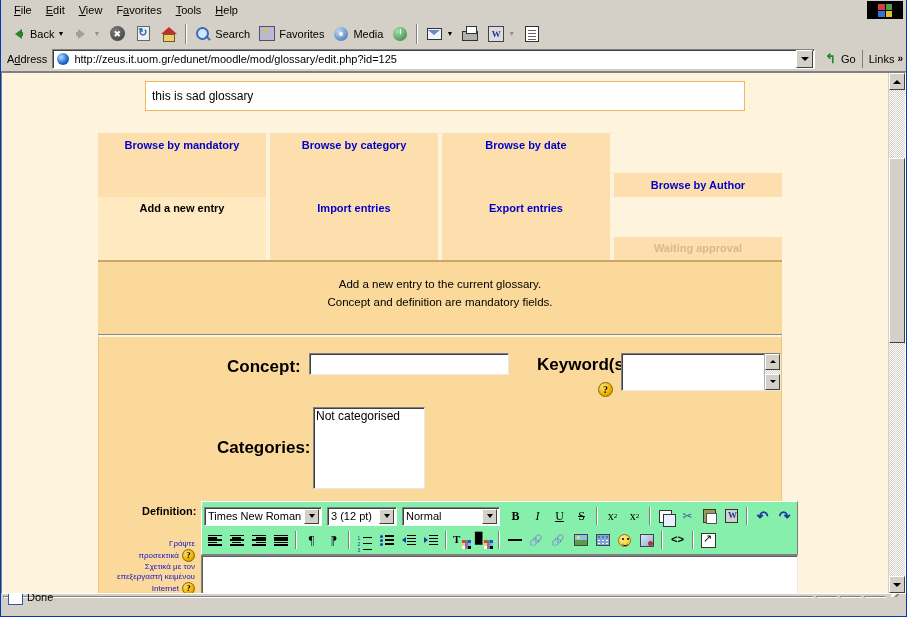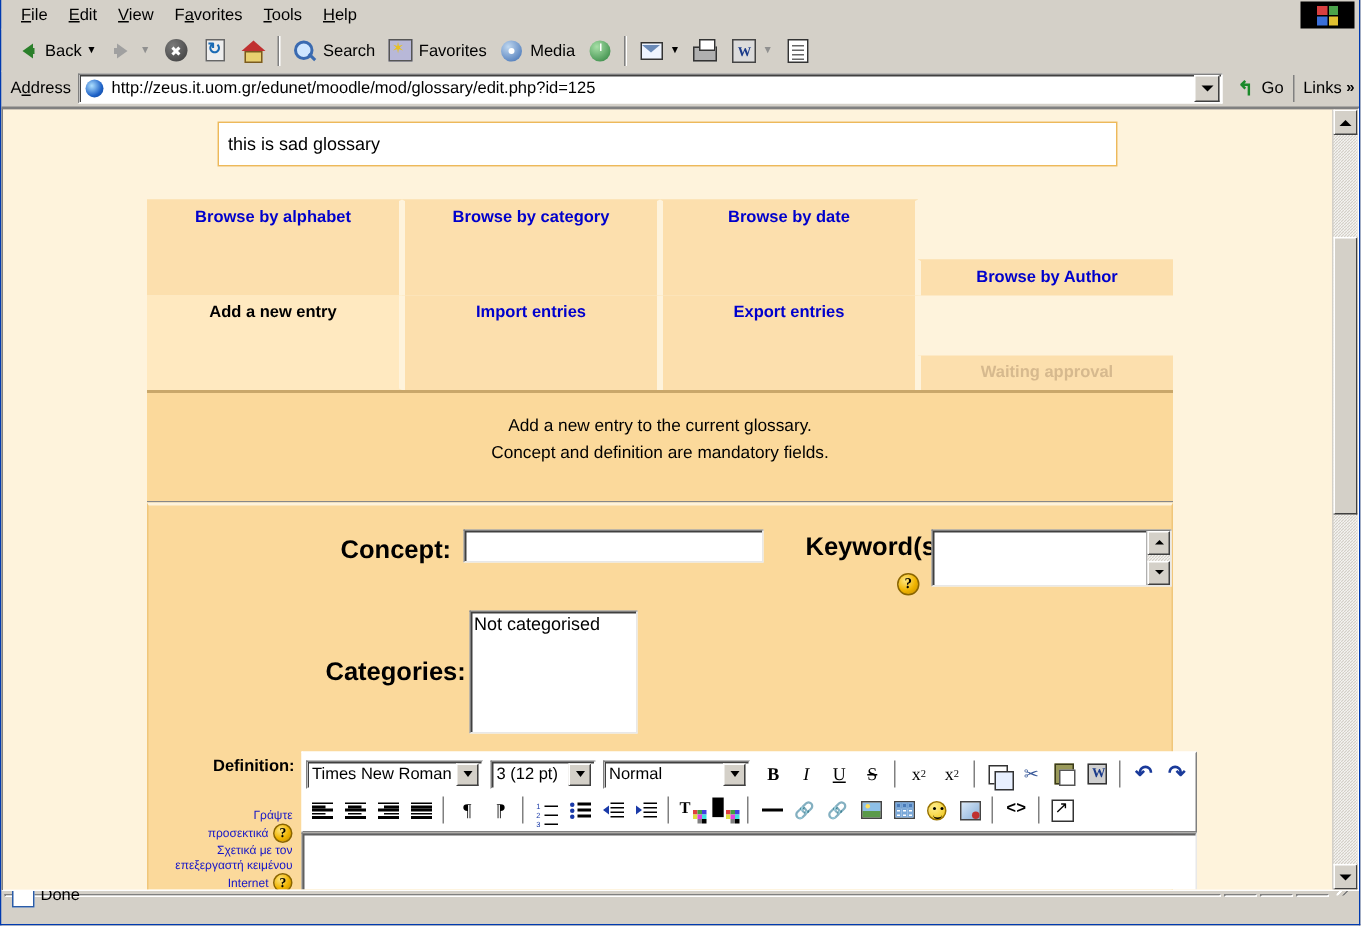--- a/index.html
+++ b/index.html
@@ -364,21 +364,21 @@
     text-align: right;
   }
   .def-title { font-size: 11px; font-weight: bold; color:#000; padding-top: 4px; padding-left: 43px; }
   .greek-help { margin-top: 22px; font-size: 8px; color:#1414c8; line-height: 1.25; text-align:right; }
   .greek-line { display: flex; align-items: center; justify-content: flex-end; gap: 3px; }
   .greek-line .helpicon { width: 13px; height: 13px; font-size: 9px; flex:none;}
   .greek-txt { text-align: right; }
 
   .def-editor { flex: 1; margin-right: 2px; }
   .ed-toolbar {
-    background: #ffffff;
+    background: #86efac;
     border: 1px solid;
     border-color: #fff #808080 #808080 #fff;
     padding: 2px 2px;
   }
   .ed-row { display: flex; align-items: center; height: 24px; gap: 1px; }
   .ed-sep { width: 2px; height: 18px; border-left: 1px solid #808080; border-right: 1px solid #fff; margin: 0 3px; flex:none; }
   .ed-sel {
     height: 19px; background: #fff;
     border: 1px solid; border-color:#808080 #fff #fff #808080;
     box-shadow: inset 1px 1px 0 #404040;
@@ -594,21 +594,21 @@
     <div class="page">
 
 
       <div class="intro-box">
         <span>this is sad glossary</span>
       </div>
 
       <div class="content-wrap">
 
         <div class="tabrow row1">
-          <div class="tab">Browse by alphabet</div>
+          <div class="tab">Browse by mandatory</div>
           <div class="tab">Browse by category</div>
           <div class="tab">Browse by date</div>
           <div class="tab">Browse by Author</div>
         </div>
 
         <div class="tabrow row2">
           <div class="tab selected">Add a new entry</div>
           <div class="tab">Import entries</div>
           <div class="tab">Export entries</div>
           <div class="tab dim">Waiting approval</div>

